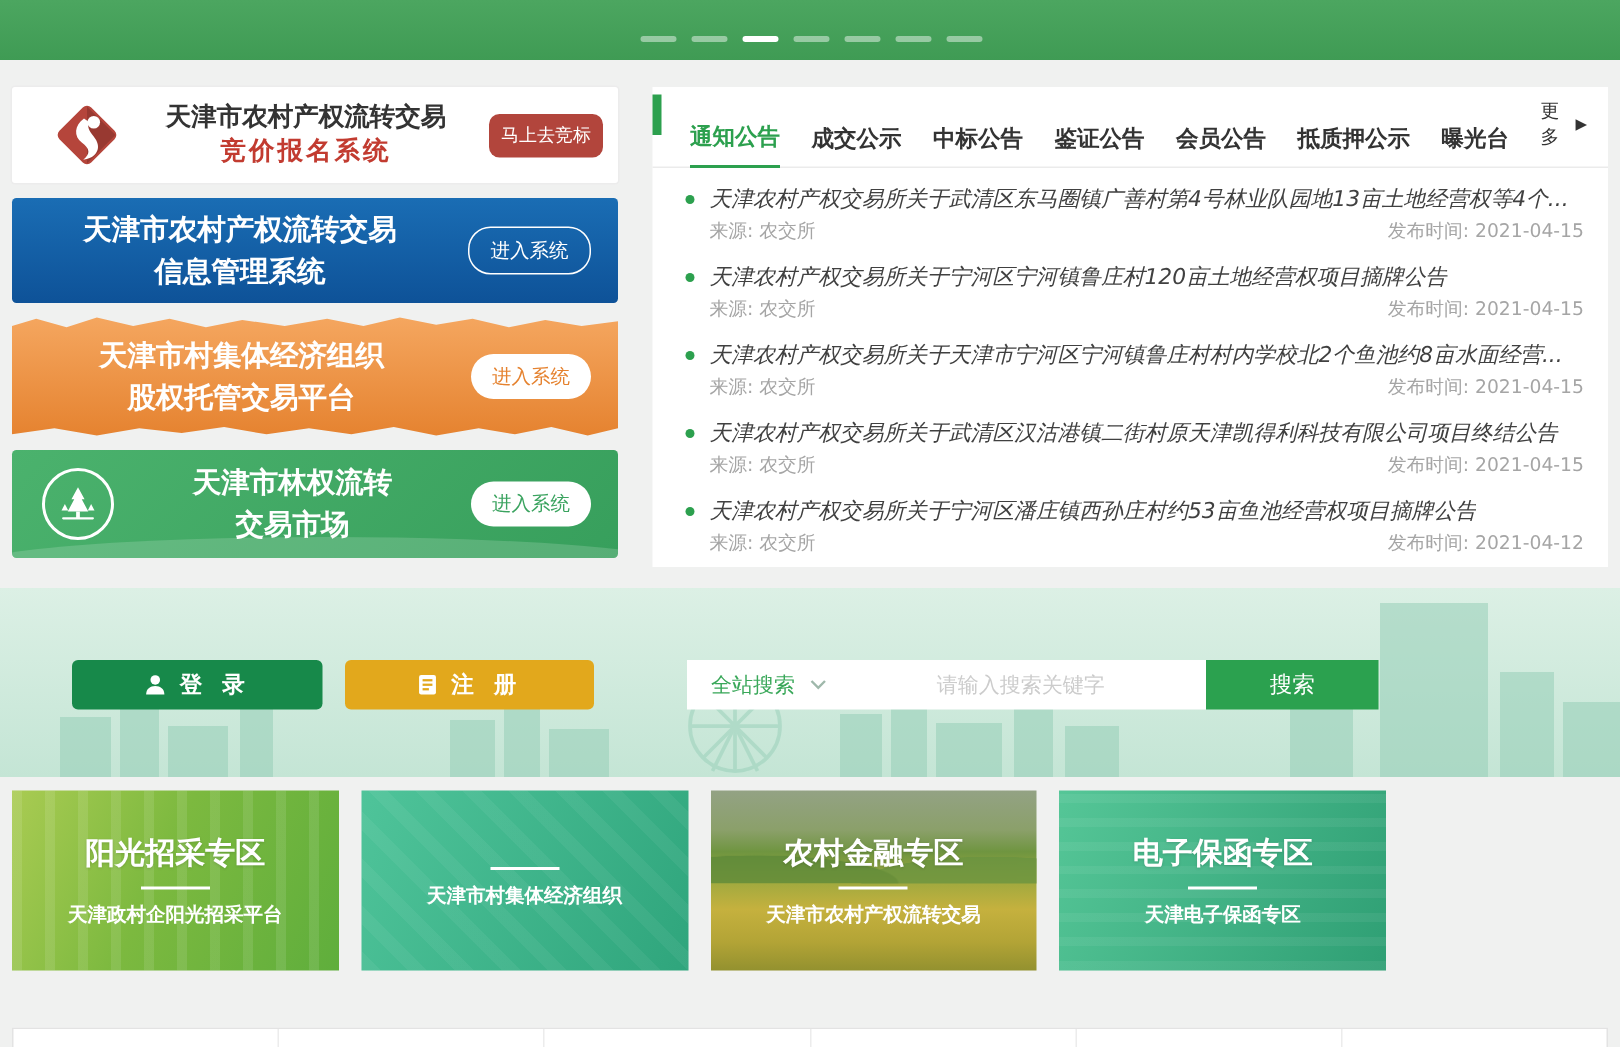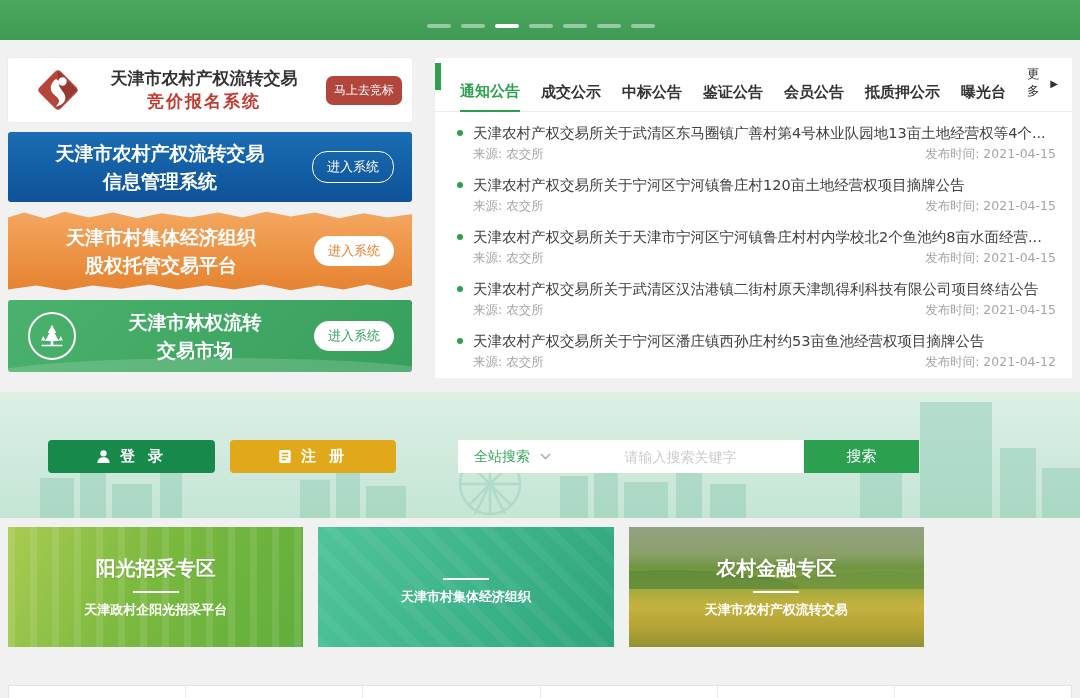--- a/index.html
+++ b/index.html
@@ -48,21 +48,21 @@
   .accent { position:absolute; left:0; top:5px; width:6px; height:27px; background:#2ca04e; }
   .tabs { display:flex; align-items:flex-end; gap:21px; padding:8px 14px 0 25px; border-bottom:1px solid #ebebeb; }
   .tab { font-size:15px; font-weight:bold; color:#333; padding-bottom:9px; cursor:pointer; white-space:nowrap; }
   .tab.active { color:#2ca04e; border-bottom:2px solid #2ca04e; margin-bottom:-1px; }
   .more { margin-left:auto; font-size:12.5px; color:#333; cursor:pointer; padding-bottom:11px; display:flex; align-items:center; gap:4px;justify-content:flex-end; }
   .more .arr { font-size:10px; }
   .news { padding:10px 16px 0 22px; }
   .news-item { margin-bottom:11px; }
   .news-title-row { display:flex; align-items:center; gap:10px; line-height:22px; }
   .bullet { width:6px; height:6px; border-radius:50%; background:#2ca04e; flex:0 0 auto; }
-  .news-title { font-size:14.5px; color:#404040; white-space:nowrap; overflow:hidden; cursor:pointer; }
+  .news-title { font-size:14.5px; color:#404040; white-space:nowrap; overflow:hidden; cursor:pointer;font-style:italic; }
   .news-meta { display:flex; justify-content:space-between; padding-left:16px; font-size:12.5px; color:#a5a5a5; line-height:19px; }
 
   
   .band { position:absolute; left:0; top:392px; width:1080px; height:126px;
     background:linear-gradient(180deg,#dcf0e5 0%,#c4e5d5 100%); overflow:hidden; }
   .skyline { position:absolute; left:0; bottom:0; }
   .band-btn { position:absolute; top:48px; height:33px; display:flex; align-items:center; justify-content:center;
     gap:9px; color:#fff; font-size:15px; font-weight:bold; border-radius:4px; cursor:pointer; letter-spacing:4px; }
   .login-btn { left:48px; width:167px; background:#17894a; }
   .register-btn { left:230px; width:166px; background:#e2a81c; }
@@ -324,20 +324,27 @@
 
     <div class="zone zone-3">
       <div class="zone-inner">
         <div class="zone-title">农村金融专区</div>
         <div class="zone-divider"></div>
         <div class="zone-sub">天津市农村产权流转交易</div>
       </div>
       <div class="hl-frame"></div>
     </div>
 
+    <div class="zone zone-4">
+      <div class="zone-inner">
+        <div class="zone-title">电子保函专区</div>
+        <div class="zone-divider"></div>
+        <div class="zone-sub">天津电子保函专区</div>
+      </div>
+    </div>
 
   </div>
 
   <div class="bottom-row">
     <div class="bottom-cell"></div>
     <div class="bottom-cell"></div>
     <div class="bottom-cell"></div>
     <div class="bottom-cell"></div>
     <div class="bottom-cell"></div>
     <div class="bottom-cell"></div>

